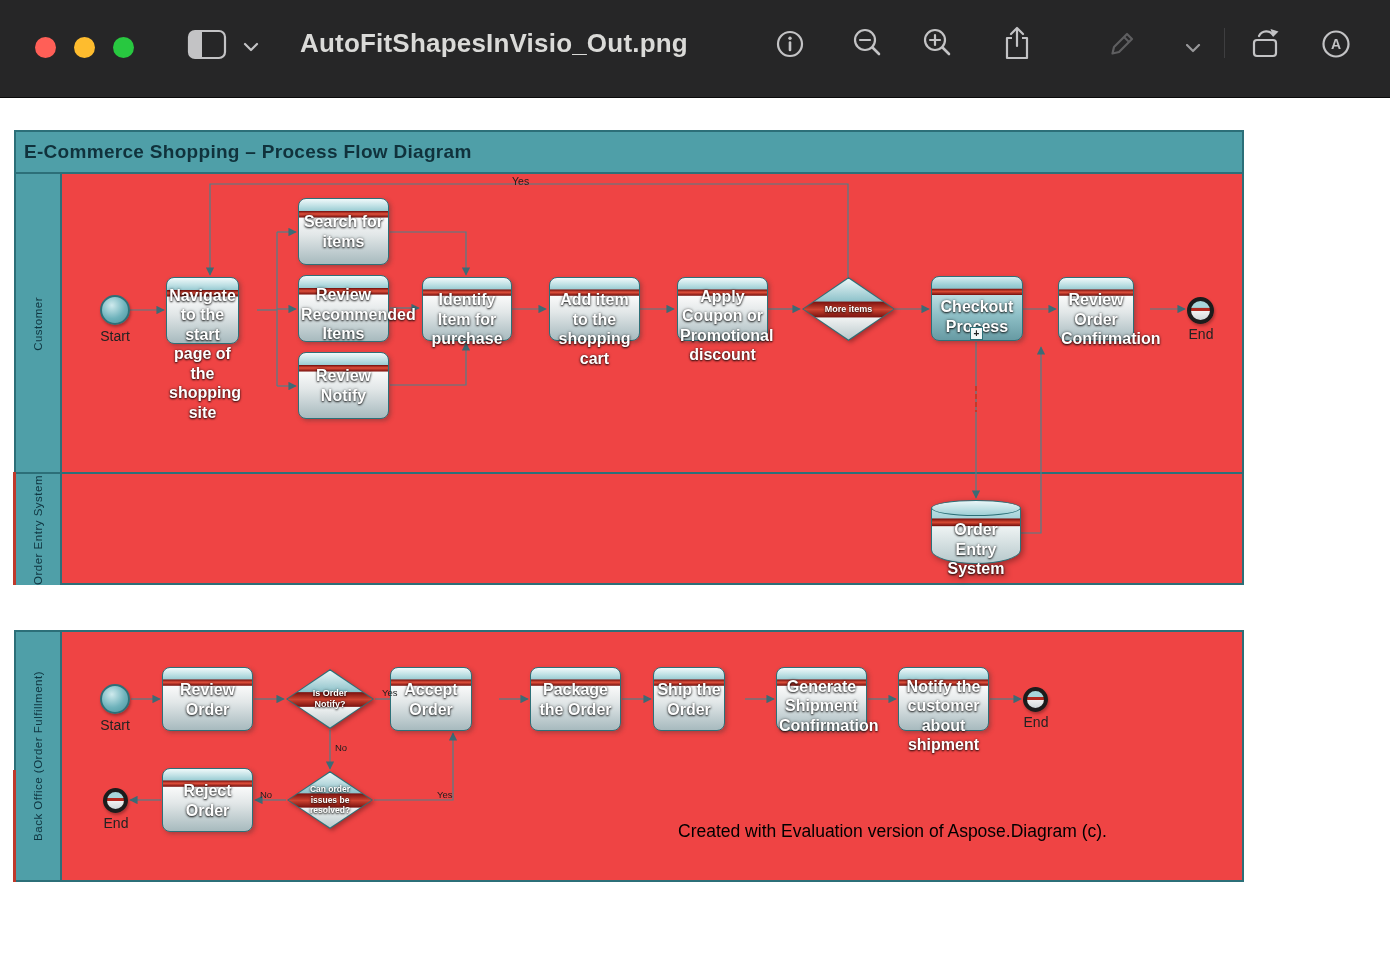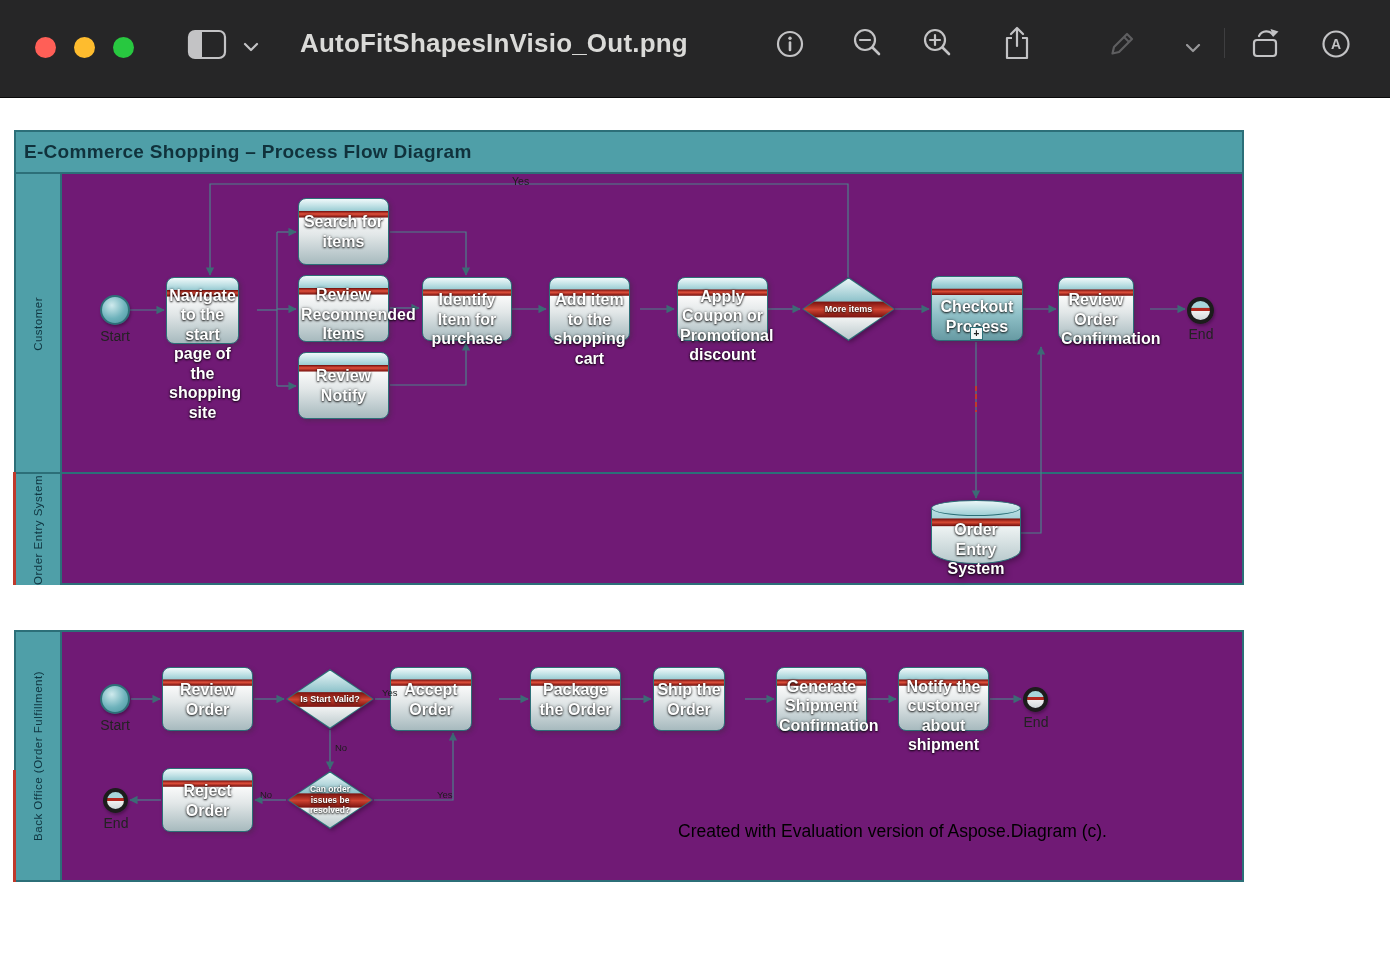--- a/index.html
+++ b/index.html
@@ -13,21 +13,21 @@
     background:#262627; border-bottom:1px solid #0a0a0a; z-index:50; }
   .tl { position:absolute; top:37px; width:21px; height:21px; border-radius:50%; }
   .tb-icon { position:absolute; }
   .win-title { position:absolute; left:280px; top:28px; font-size:26px; font-weight:700;
     color:#dadad8; letter-spacing:.2px; white-space:nowrap;margin-left:20px; }
   .tb-divider { position:absolute; width:1px; height:30px; background:#3e3e40; top:28px; }
 
   
   .canvas { position:absolute; left:0; top:0; width:1390px; height:976px; }
 
-  .pool { position:absolute; border:2px solid #2c6f78; background:#701a75; box-sizing:border-box; }
+  .pool { position:absolute; border:2px solid #2c6f78; background:#ef4444; box-sizing:border-box; }
   .pool-header { position:absolute; left:0; top:0; right:0; height:42px; background:#4f9fa8;
     border-bottom:2px solid #2c6f78; display:flex; align-items:center; box-sizing:border-box; }
   .pool-title { font-size:19px; font-weight:700; color:#10323c; padding-left:8px; letter-spacing:.3px; }
   .lane-strip { position:absolute; left:0; width:46px; background:#4f9fa8;
     border-right:2px solid #2c6f78; box-sizing:border-box;
     display:flex; align-items:center; justify-content:center; }
   .vtext { writing-mode:vertical-rl; transform:rotate(180deg); font-size:11.5px;
     color:#0f3540; letter-spacing:.5px; white-space:nowrap; }
   .lane-divider { position:absolute; left:0; right:0; height:0; border-top:2px solid #2c6f78; }
   .red-left { position:absolute; width:2.5px; background:#c0392b; z-index:6; }
@@ -240,21 +240,21 @@
   <div class="task" style="left:298px;top:275px;width:91px;height:67px">
     <div class="tlabel" style="top:14%">Review Recommended Items</div>
   </div>
   <div class="task" style="left:298px;top:352px;width:91px;height:67px">
     <div class="tlabel">Review Notify</div>
   </div>
 
   <div class="task" style="left:422px;top:277px;width:90px;height:64px">
     <div class="tlabel">Identify Item for purchase</div>
   </div>
-  <div class="task" style="left:549px;top:277px;width:81px;height:64px">
+  <div class="task" style="left:549px;top:277px;width:91px;height:64px">
     <div class="tlabel">Add item to the shopping cart</div>
   </div>
   <div class="task" style="left:677px;top:277px;width:91px;height:64px">
     <div class="tlabel" style="top:14%">Apply Coupon or Promotional discount</div>
   </div>
 
   <div class="diamond" style="left:802px;top:277px;width:93px;height:64px">
     <div class="d-outer"></div>
     <div class="d-inner"></div>
     <div class="tlabel">More items</div>
@@ -283,21 +283,21 @@
   <div class="event-start" style="left:100px;top:684px;width:30px;height:30px"></div>
   <div class="node-label" style="left:88px;top:717px;width:54px">Start</div>
 
   <div class="task" style="left:162px;top:667px;width:91px;height:64px">
     <div class="tlabel">Review Order</div>
   </div>
 
   <div class="diamond" style="left:286px;top:669px;width:88px;height:60px">
     <div class="d-outer"></div>
     <div class="d-inner"></div>
-    <div class="tlabel">Is Start Valid?</div>
+    <div class="tlabel">Is Order Notify?</div>
   </div>
 
   <div class="task" style="left:390px;top:667px;width:82px;height:64px">
     <div class="tlabel">Accept Order</div>
   </div>
   <div class="task" style="left:530px;top:667px;width:91px;height:64px">
     <div class="tlabel">Package the Order</div>
   </div>
   <div class="task" style="left:653px;top:667px;width:72px;height:64px">
     <div class="tlabel">Ship the Order</div>

